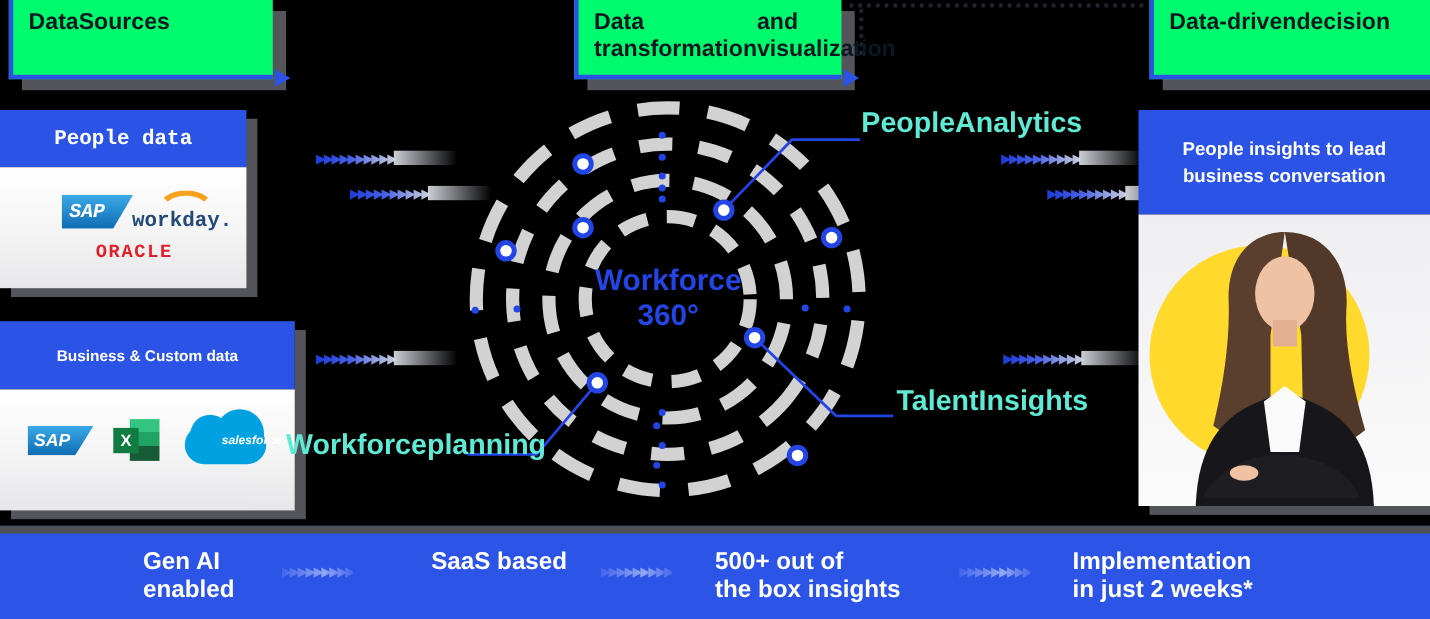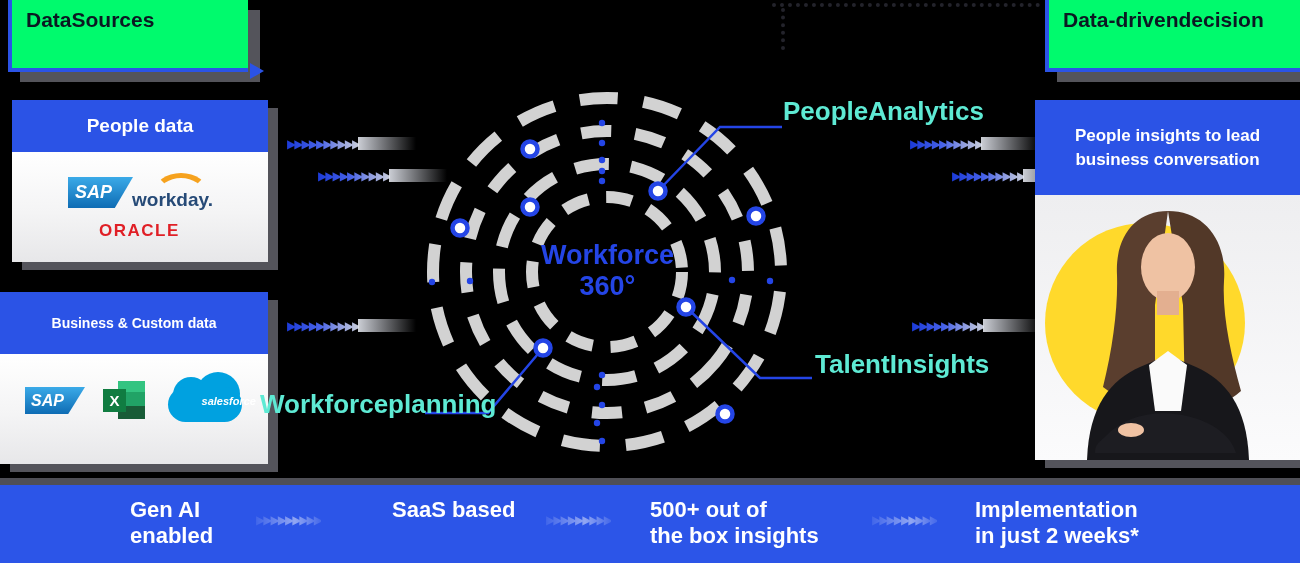--- a/index.html
+++ b/index.html
@@ -21,21 +21,21 @@
 
   
   .dot-h{position:absolute;left:772px;top:3px;width:268px;height:0;border-top:4px dotted #23232b;}
   .dot-v{position:absolute;left:781px;top:8px;height:42px;width:0;border-left:4px dotted #23232b;}
 
   
   .panel{position:absolute;box-shadow:10px 8px 0 #54545b;}
   .panel-head{background:#2B53E6;color:#fff;font-weight:bold;display:flex;flex-direction:column;
               align-items:center;justify-content:center;text-align:center;}
   .panel-body{position:relative;background:linear-gradient(180deg,#ffffff 0%,#f4f4f5 55%,#e7e7e9 100%);}
-  .people{left:12px;top:100px;width:256px;}
+  .people{left:0;top:100px;width:224px;font-family:Liberation Mono, monospace;}
   .people .panel-head{height:52px;font-size:19px;}
   .people .panel-body{height:110px;}
   .biz{left:0;top:292px;width:268px;}
   .biz .panel-head{height:62px;font-size:14px;}
   .biz .panel-body{height:110px;}
 
   
   .sap{position:absolute;background:linear-gradient(180deg,#3BAAE8,#0E6CB4);
        clip-path:polygon(0 0,100% 0,72% 100%,0 100%);
        color:#fff;font-weight:bold;font-style:italic;display:flex;align-items:center;}
@@ -102,20 +102,27 @@
   <div class="dot-h"></div>
   <div class="dot-v"></div>
 
   <div class="stage s1">
     <div class="stage-text">
       <span>Data</span>
       <span>Sources</span>
     </div>
     <div class="stage-arrow"></div>
   </div>
+  <div class="stage s2">
+    <div class="stage-text">
+      <span>Data transformation</span>
+      <span>and visualization</span>
+    </div>
+    <div class="stage-arrow"></div>
+  </div>
   <div class="stage s3">
     <div class="stage-text">
       <span>Data-driven</span>
       <span>decision</span>
     </div>
     <div class="stage-dot"></div>
   </div>
 
   <div class="panel people">
     <div class="panel-head">People data</div>

